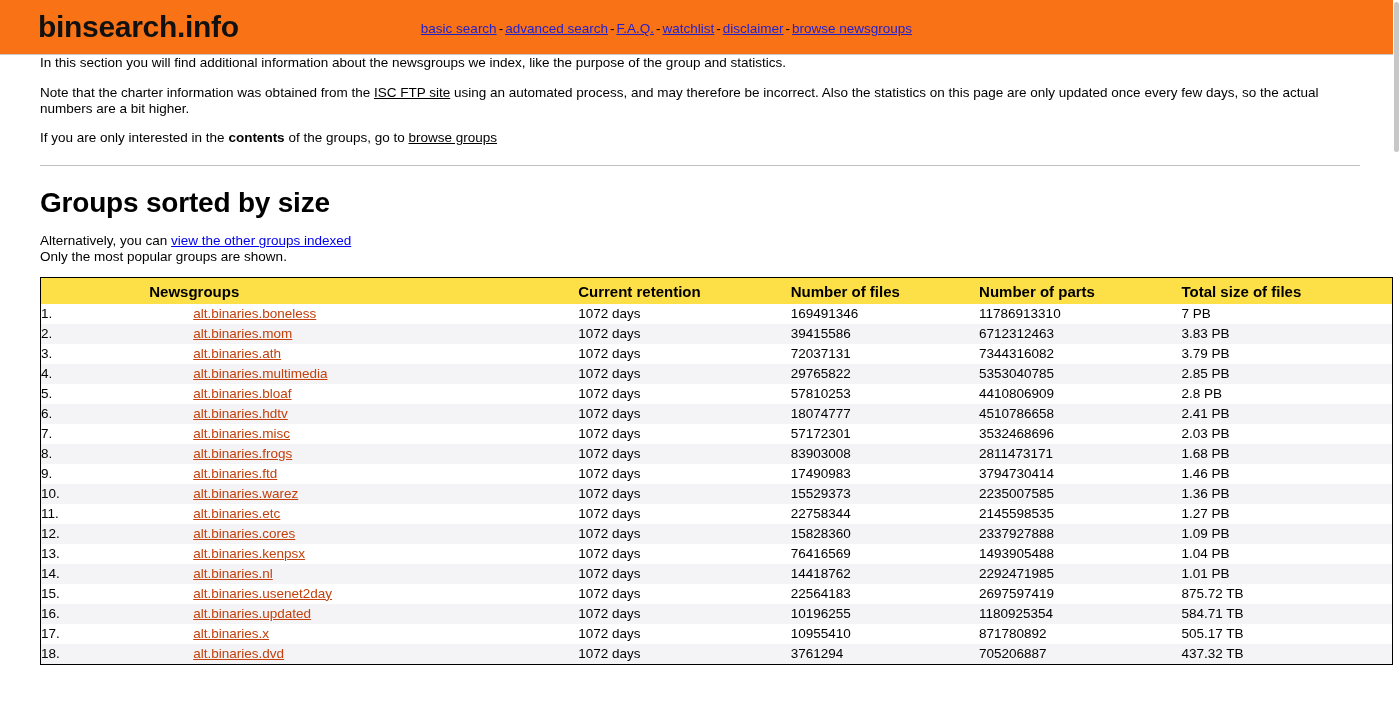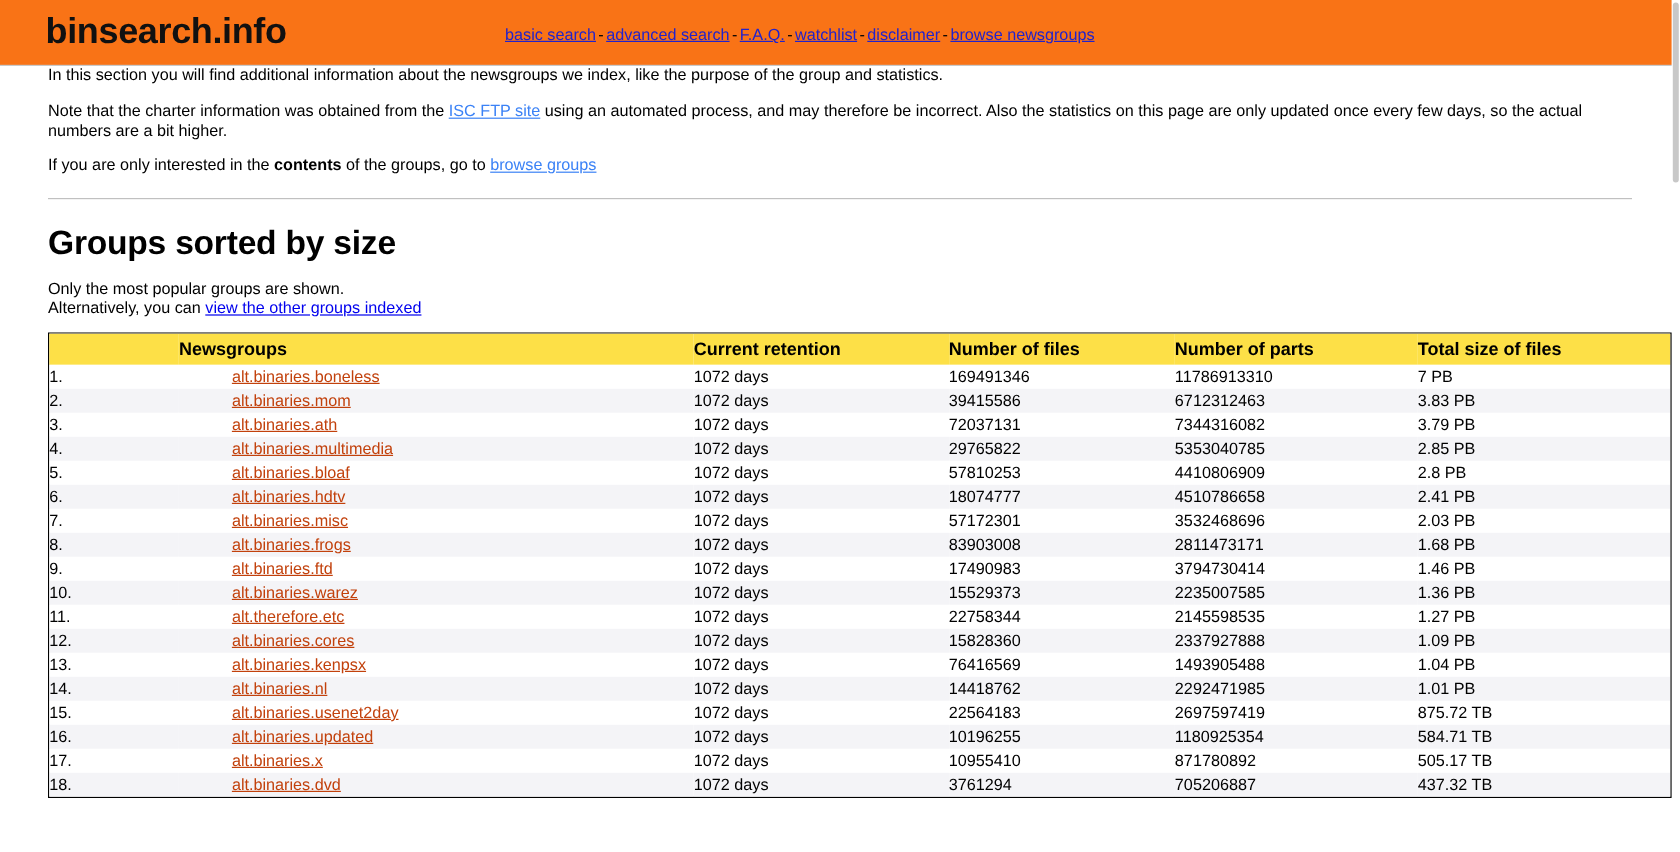--- a/index.html
+++ b/index.html
@@ -72,21 +72,21 @@
     letter-spacing: -0.2px;
     color: #000;
   }
   p.para {
     margin: 0 0 14px 2px;
     line-height: 1.17;
     max-width: 1330px;
     font-size: 13.5px;
   }
   p.para a {
-    color: #3b82f6;
+    color: #000000;
   }
   p.tight {
     margin: 0 0 0 2px;
     line-height: 1.17;
   }
   .divider {
     border: 0;
     border-top: 1px solid #c0c0c0;
     margin: 19px 2px 0 2px;
   }
@@ -176,22 +176,22 @@
   <p class="para"><span>In this section you will find additional information about the newsgroups we index, like the purpose of the group and statistics.</span></p>
 
   <p class="para"><span>Note that the charter information was obtained from the </span><a href="#">ISC FTP site</a><span> using an automated process, and may therefore be incorrect. Also the statistics on this page are only updated once every few days, so the actual numbers are a bit higher.</span></p>
 
   <p class="para"><span>If you are only interested in the </span><b>contents</b><span> of the groups, go to </span><a href="#">browse groups</a></p>
 
   <hr class="divider">
 
   <h2 class="section-title">Groups sorted by size</h2>
 
+  <p class="tight"><span>Alternatively, you can </span><a href="#">view the other groups indexed</a></p>
   <p class="tight">Only the most popular groups are shown.</p>
-  <p class="tight"><span>Alternatively, you can </span><a href="#">view the other groups indexed</a></p>
 
   <div class="table-wrap">
     <table class="groups">
       <thead>
         <tr>
           <th class="c-idx"></th>
           <th class="c-name">Newsgroups</th>
           <th class="c-ret">Current retention</th>
           <th class="c-files">Number of files</th>
           <th class="c-parts">Number of parts</th>
@@ -274,21 +274,21 @@
           <tr>
             <td class="c-idx">10.</td>
             <td class="c-name"><a href="#">alt.binaries.warez</a></td>
             <td class="c-ret">1072 days</td>
             <td class="c-files">15529373</td>
             <td class="c-parts">2235007585</td>
             <td class="c-size">1.36 PB</td>
           </tr>
           <tr>
             <td class="c-idx">11.</td>
-            <td class="c-name"><a href="#">alt.therefore.etc</a></td>
+            <td class="c-name"><a href="#">alt.binaries.etc</a></td>
             <td class="c-ret">1072 days</td>
             <td class="c-files">22758344</td>
             <td class="c-parts">2145598535</td>
             <td class="c-size">1.27 PB</td>
           </tr>
           <tr>
             <td class="c-idx">12.</td>
             <td class="c-name"><a href="#">alt.binaries.cores</a></td>
             <td class="c-ret">1072 days</td>
             <td class="c-files">15828360</td>

